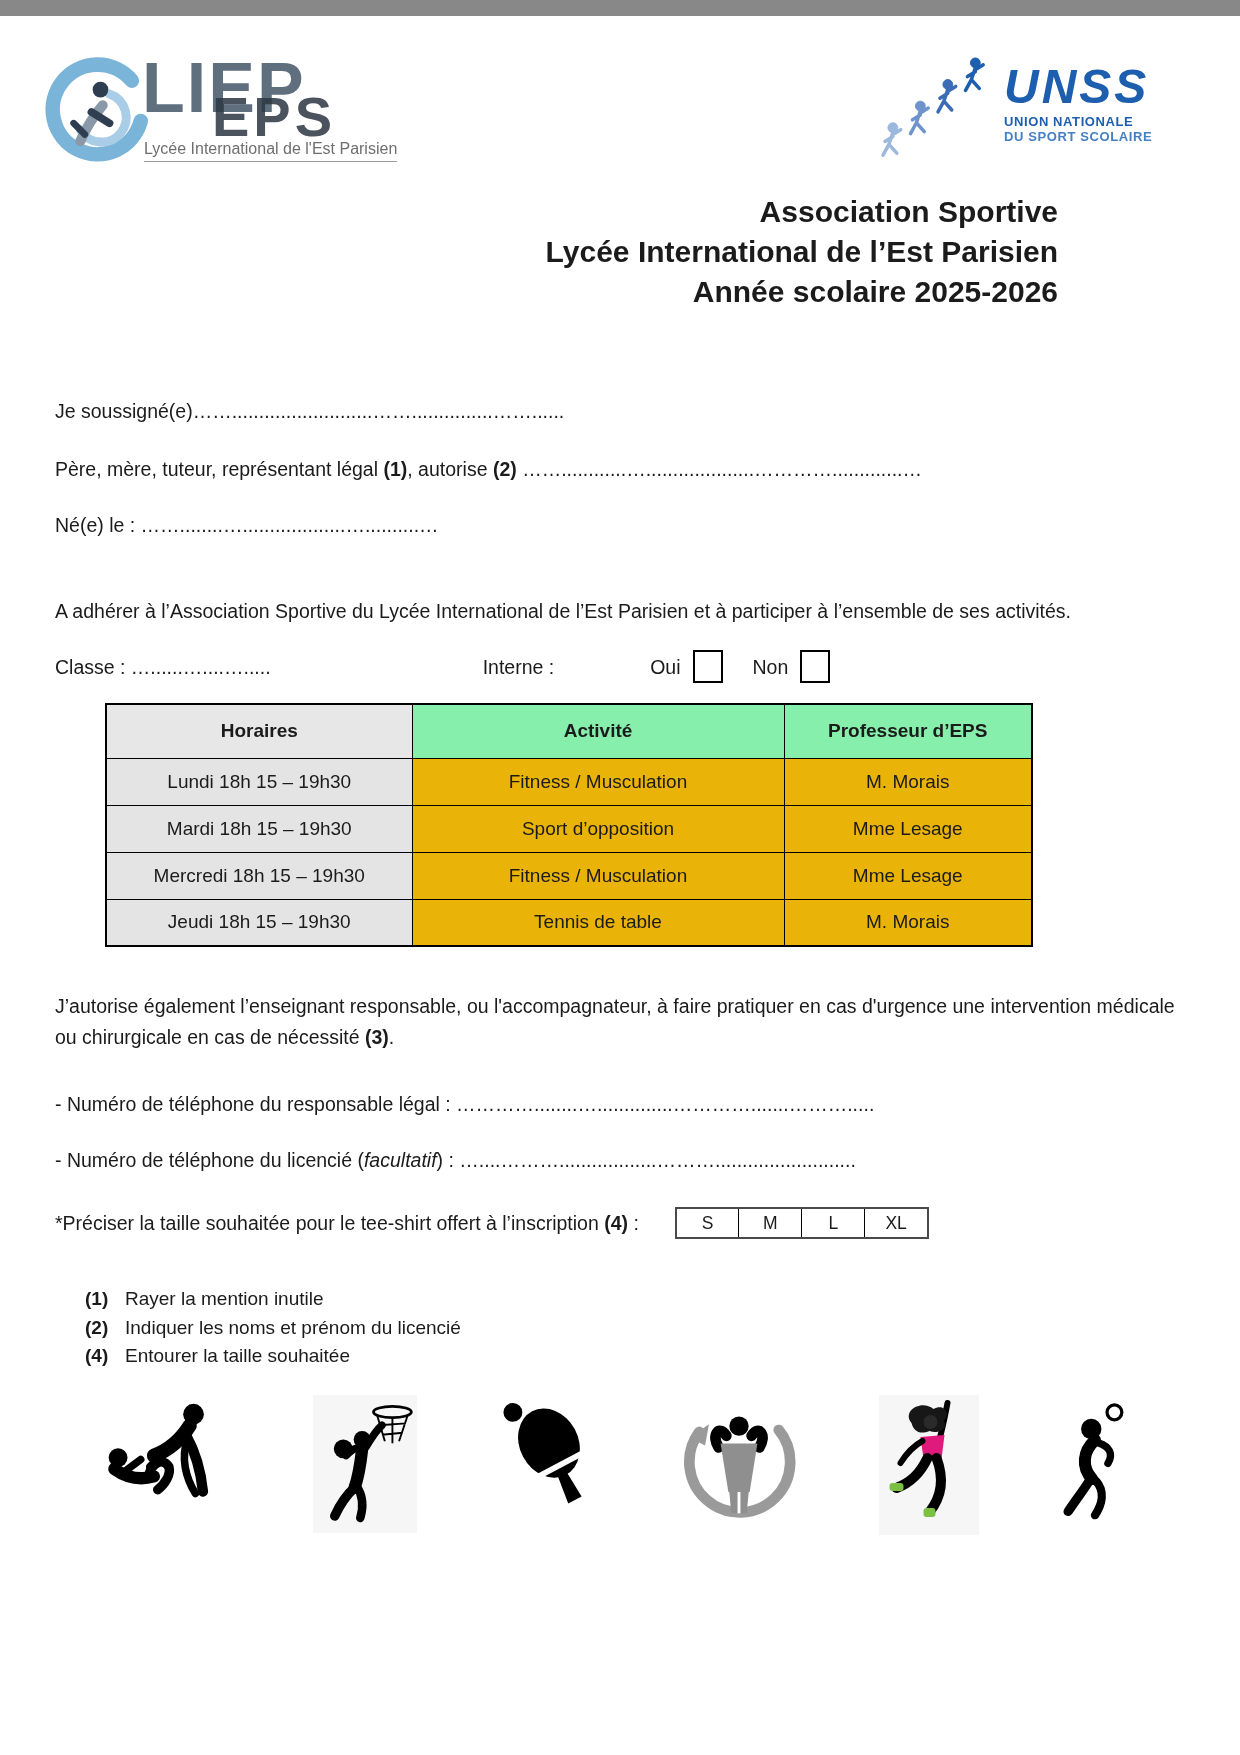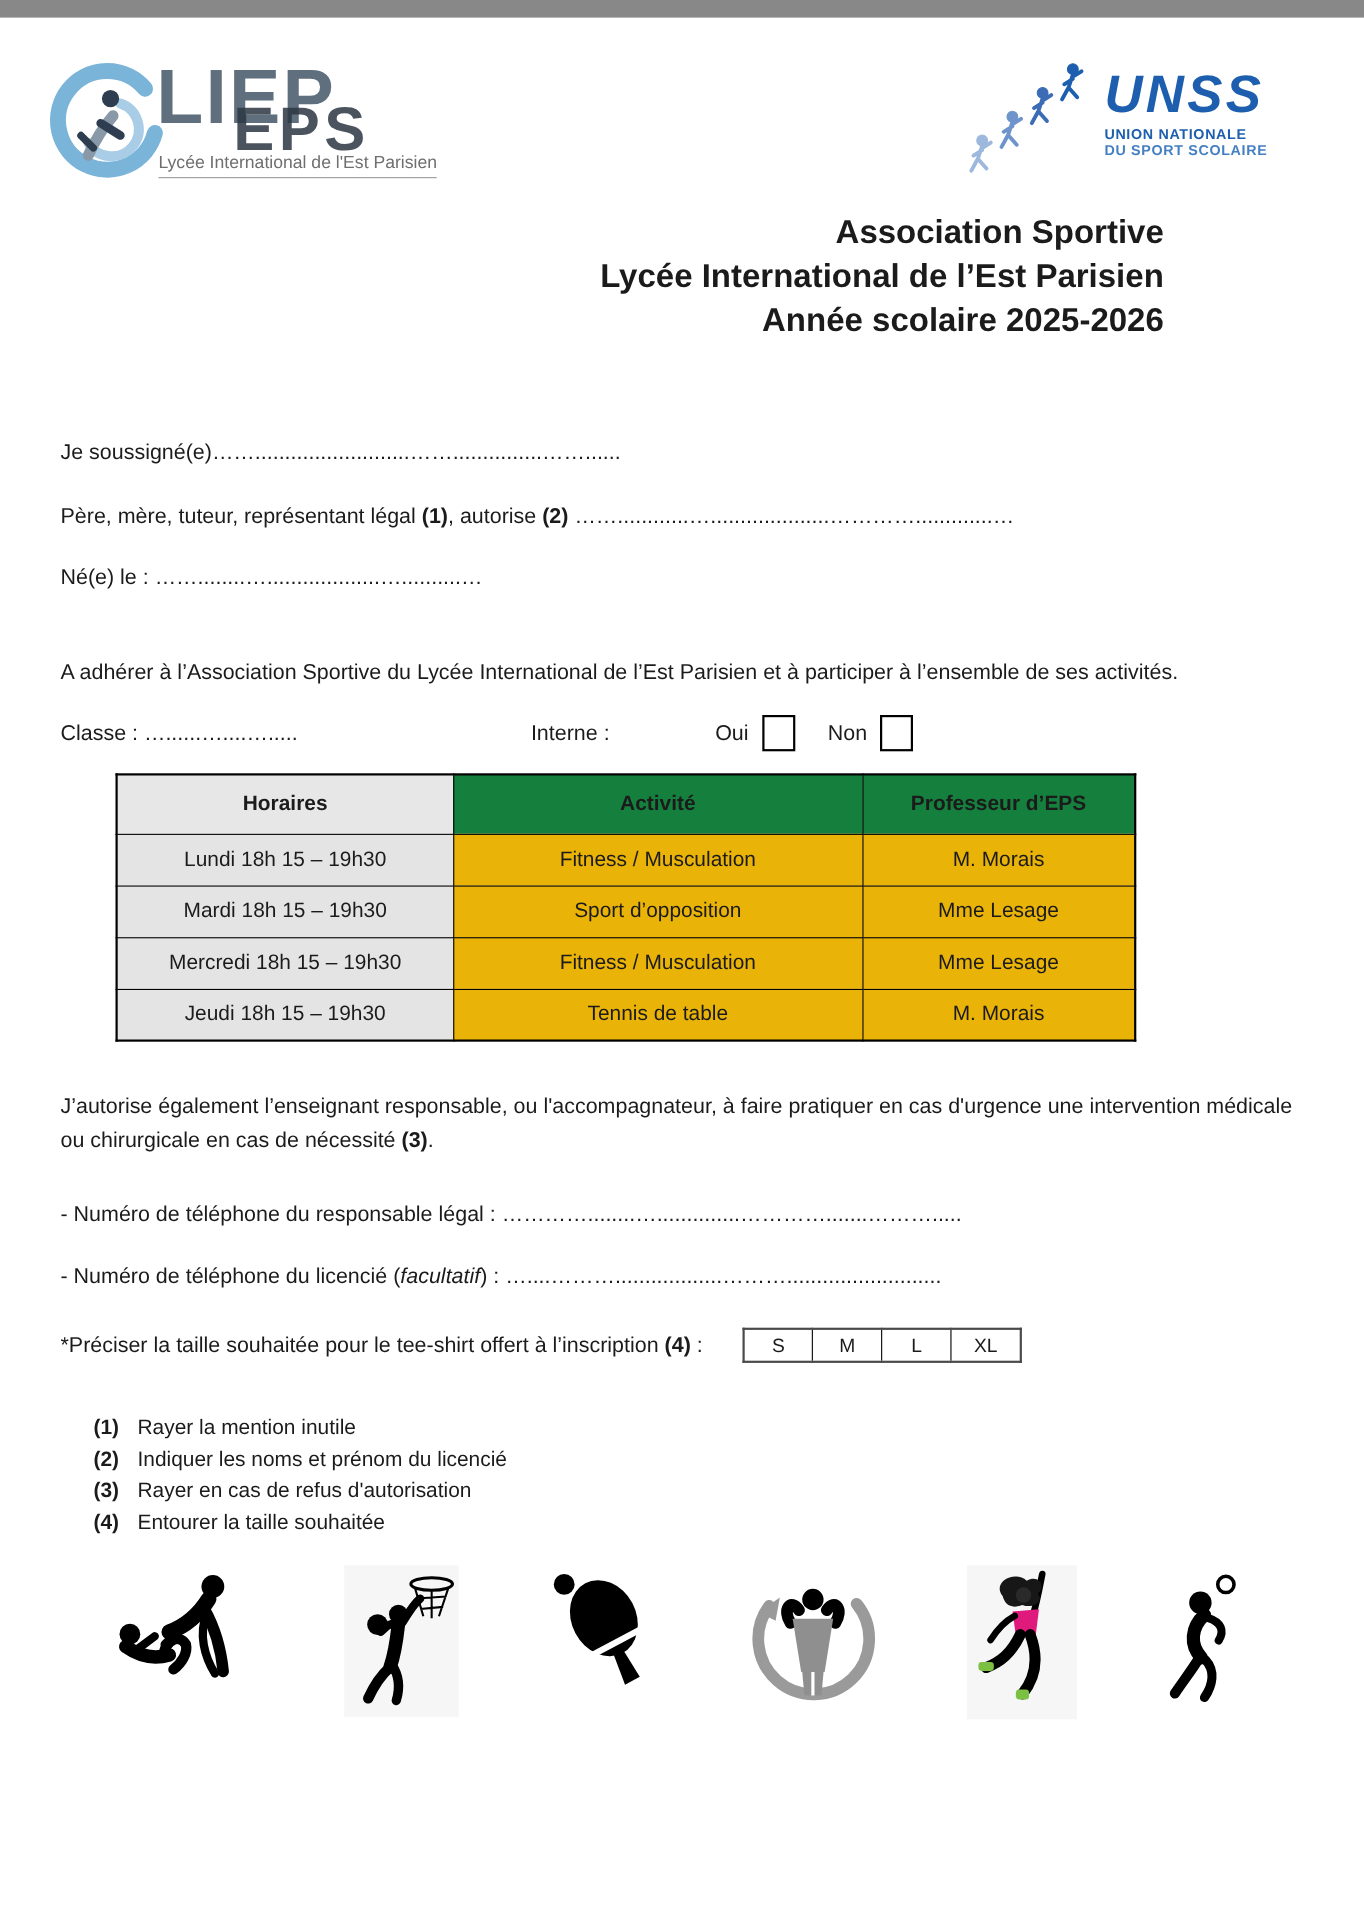--- a/index.html
+++ b/index.html
@@ -45,21 +45,21 @@
   .bnum { font-weight:bold; }
   .sp-interne { margin-left:212px; }
   .sp-oui { margin-left:96px; }
   .sp-non { margin-left:30px; }
   .chkbox { width:30px; height:33px; border:2px solid #000; margin-left:12px; background:#fff; }
   .adhesion { margin-top:60px; }
   
   .sched-table { margin:20px 0 0 50px; border-collapse:collapse; width:926px;
                  border:2px solid #000; table-layout:fixed; }
   .sched-table th, .sched-table td { border:1px solid #000; text-align:center; font-size:19px; }
-  .sched-table th { height:54px; font-weight:bold; background:#15803d; }
+  .sched-table th { height:54px; font-weight:bold; background:#86efac; }
   .sched-table th.c1 { background:#e7e7e7; }
   .sched-table td { height:47px; background:#eab308; }
   .sched-table td.c1 { background:#e4e4e4; }
   .cw1 { width:306px; } .cw2 { width:372px; } .cw3 { width:248px; }
   
   .cotis { margin:58px -13px 0 -13px; background:#dbe5f1; border:2px solid #4f4f4f;
            border-top-width:4px; text-align:center; padding:14px 10px 16px; }
   .cotis-title { font-size:22px; font-weight:bold; }
   .cotis-note  { font-size:16.5px; font-style:italic; margin-top:7px; }
   
@@ -195,21 +195,20 @@
           <td>L</td>
           <td>XL</td>
         </tr>
       </tbody>
         </table>
     </div>
 
     <div class="footnotes">
       <div class="footnote"><span class="fn-num">(1)</span><span>Rayer la mention inutile</span></div>
       <div class="footnote"><span class="fn-num">(2)</span><span>Indiquer les noms et prénom du licencié</span></div>
-      <div class="footnote"><span class="fn-num">(3)</span><span>Rayer en cas de refus d'autorisation</span></div>
       <div class="footnote"><span class="fn-num">(4)</span><span>Entourer la taille souhaitée</span></div>
     </div>
 
     <div class="icons-row">
 
       <svg class="sport-icon" width="132" height="112" viewBox="0 0 140 110">
         <circle cx="96" cy="16" r="11" fill="#000"></circle>
         <path class="stk" d="M92,28 C82,44 70,54 54,60" stroke-width="15"></path>
         <path class="stk" d="M72,50 L50,72" stroke-width="9"></path>
         <path class="stk" d="M88,38 C98,56 104,78 106,98" stroke-width="11"></path>

